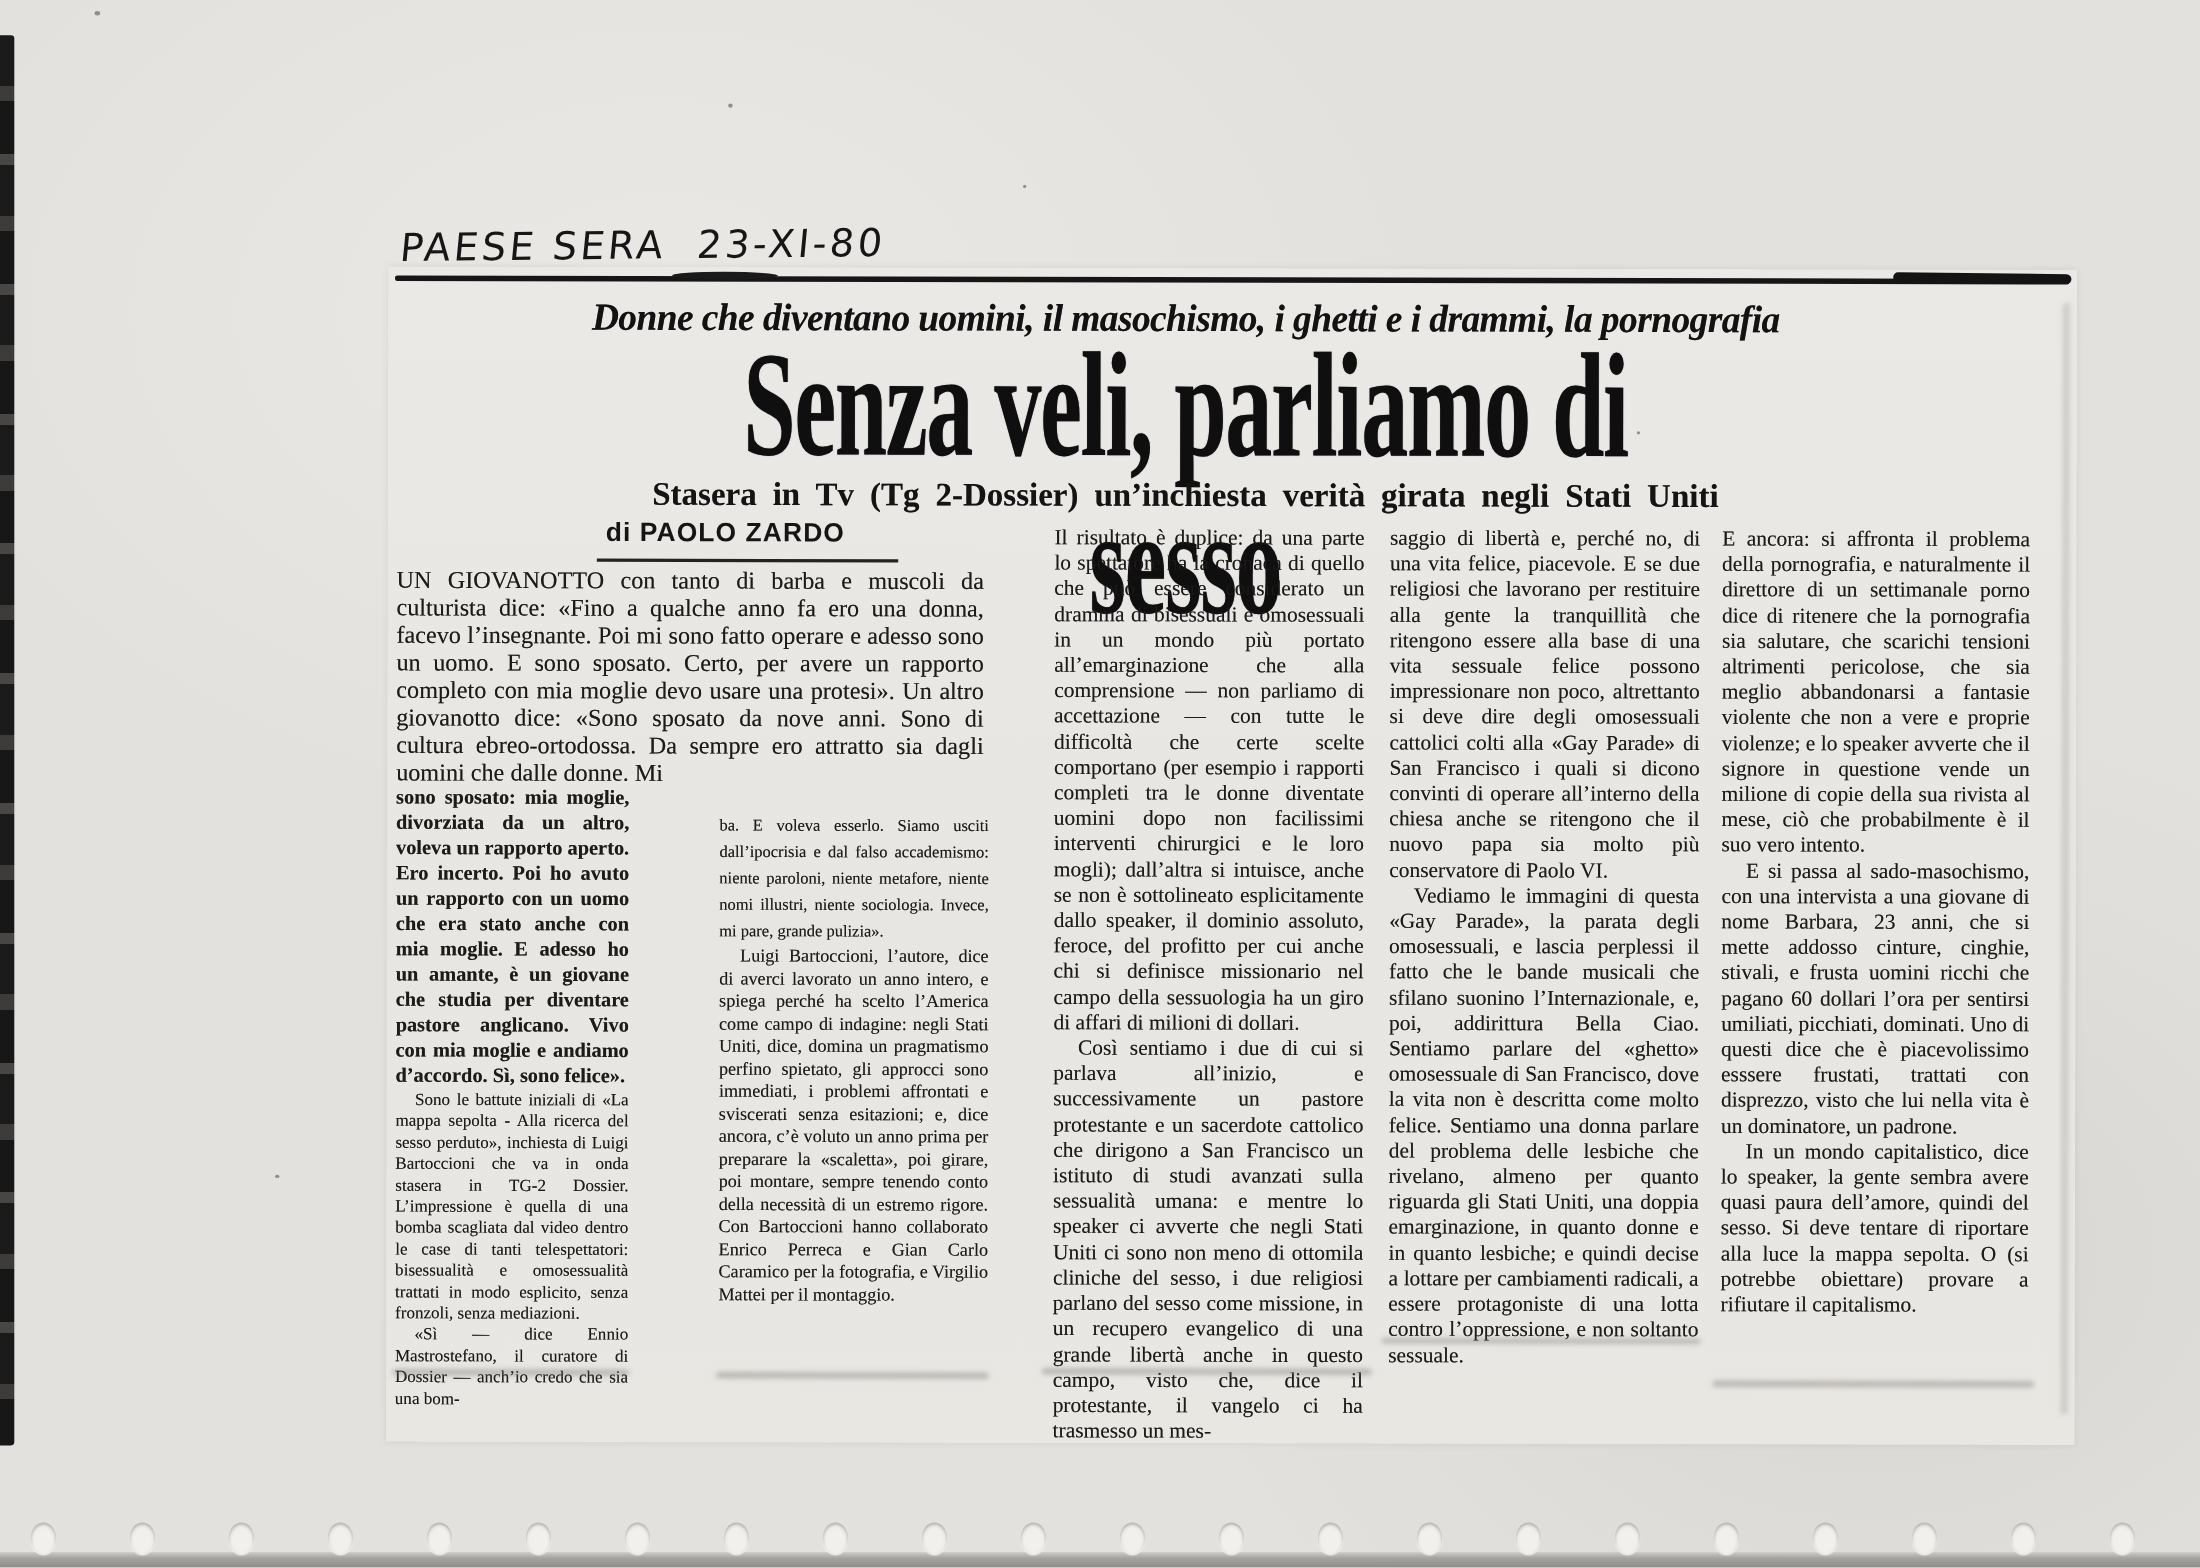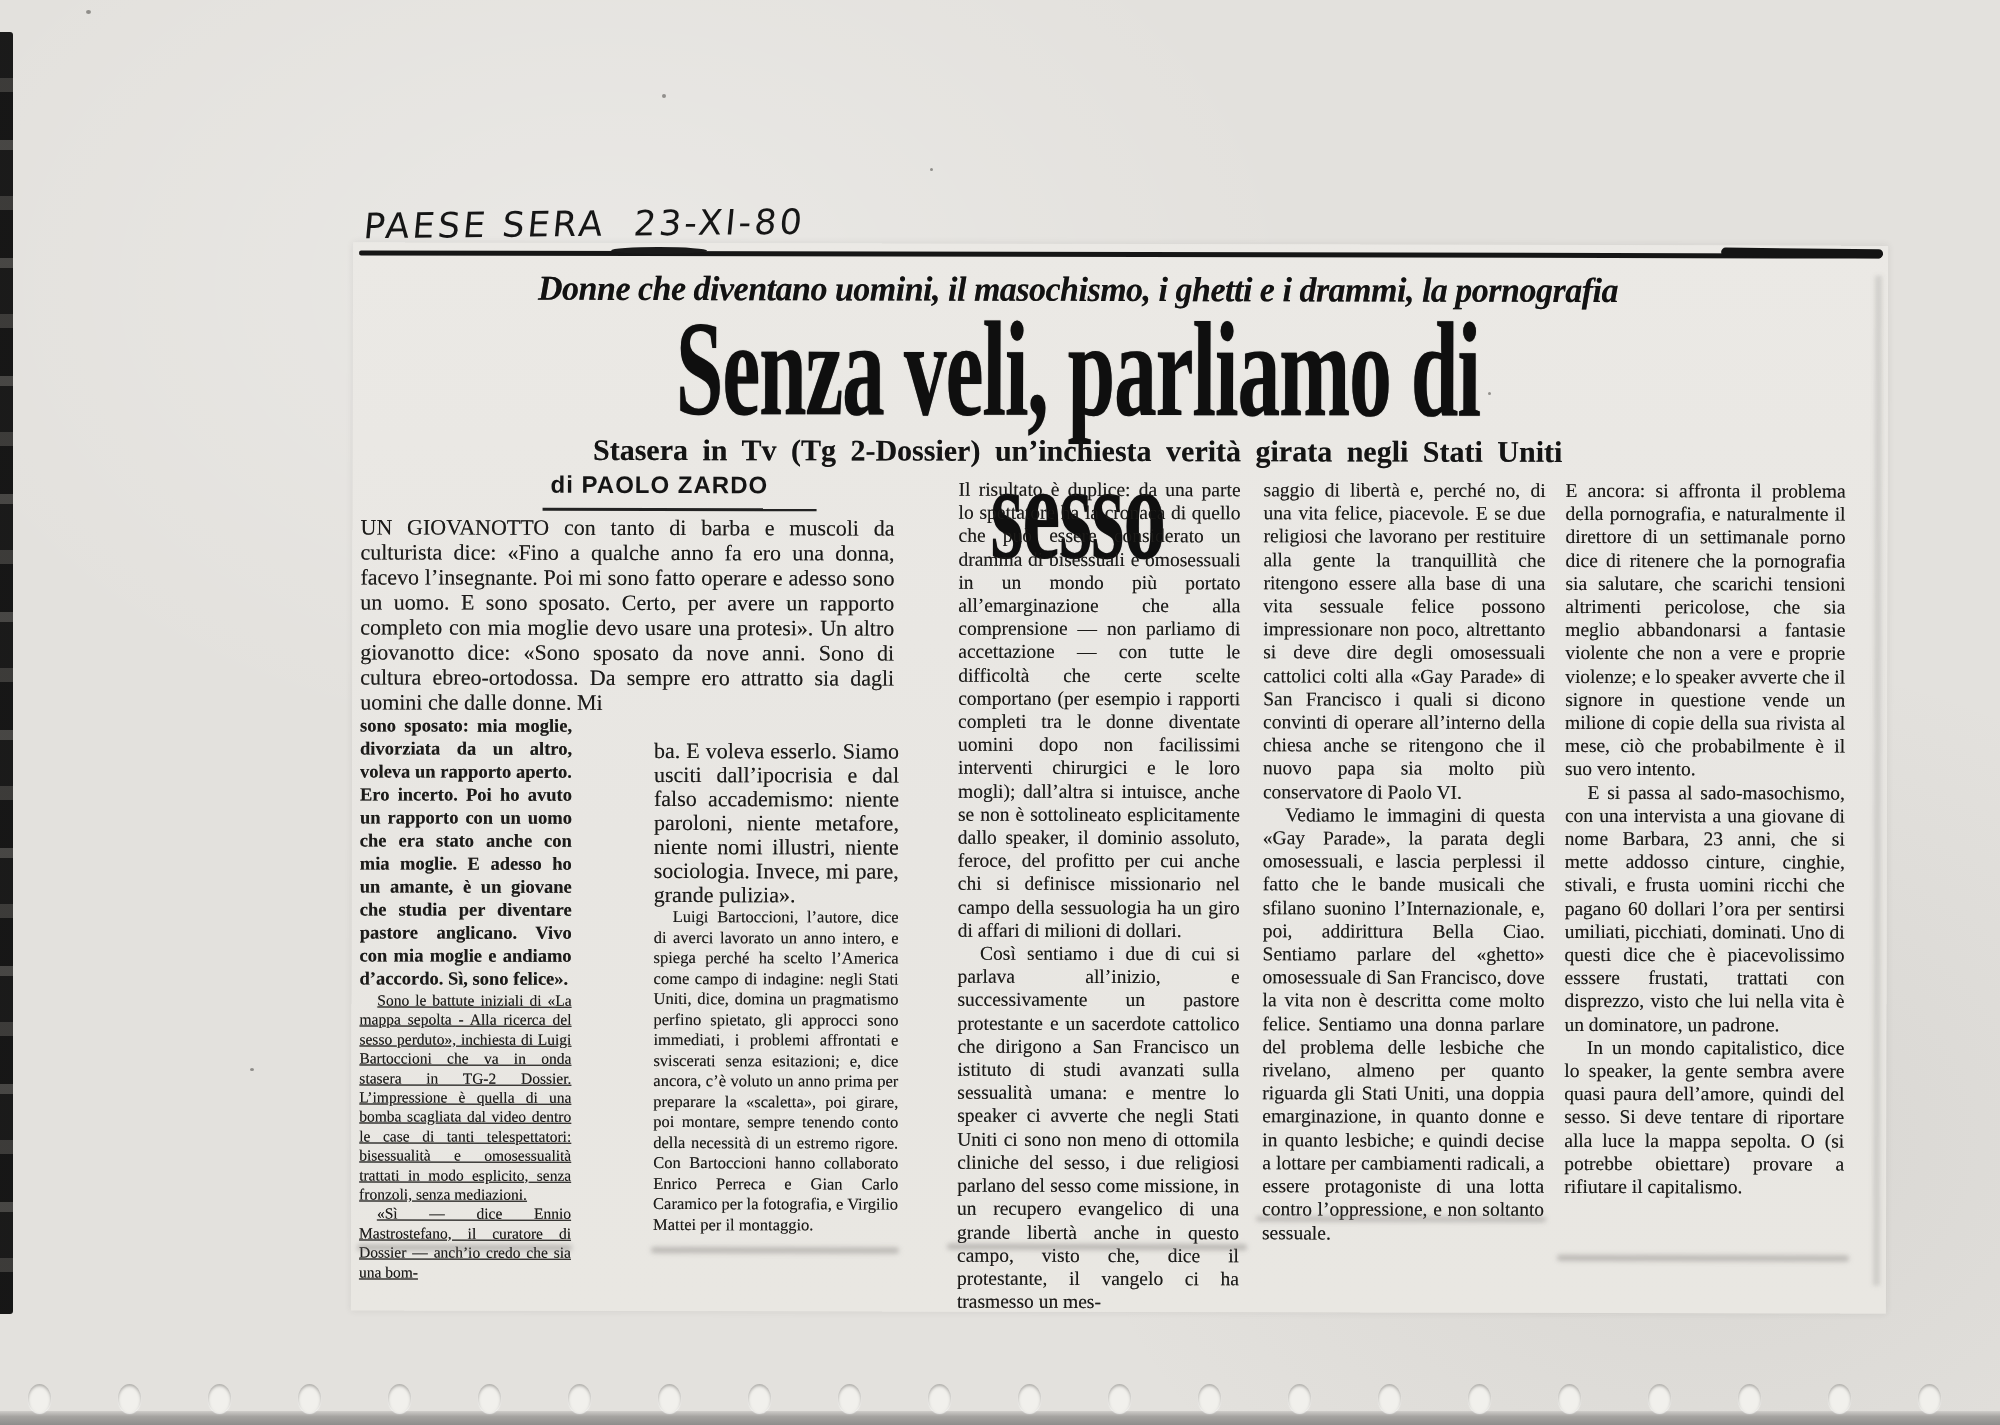--- a/index.html
+++ b/index.html
@@ -68,23 +68,23 @@
     color:#151515;
   }
 
   .bodytext{text-align:justify;color:#1c1b19;text-shadow:0 0 .4px rgba(0,0,0,.5);}
   .bodytext p{margin:0;}
   .bodytext p.ind{text-indent:1.15em;}
 
   #intro{left:8px;top:272px;width:534px;font-size:22px;line-height:25px;}
   #col1{left:8px;top:472px;width:212px;}
   #col1 .p-lead{font-size:18.5px;line-height:23px;font-weight:bold;}
-  #col1 .p-small{font-size:15.5px;line-height:19.4px;text-decoration:underline;}
+  #col1 .p-small{font-size:15.5px;line-height:19.4px;}
   #col2{left:302px;top:496px;width:245px;}
-  #col2 .p-lead{font-size:22px;line-height:24px;}
+  #col2 .p-lead{font-size:15px;line-height:24px;}
   #col2 .p-small{font-size:16.5px;line-height:20.5px;}
   .stdcol{font-size:19.5px;line-height:23.2px;}
   #col3{left:606px;top:234px;width:282px;}
   #col4{left:911px;top:234px;width:282px;}
   #col5{left:1213px;top:234px;width:280px;}
 
   .smudge{background:rgba(110,108,104,.38);filter:blur(2.5px);border-radius:3px;}
   #smudge-c1{left:6px;top:1002px;width:215px;height:6px;}
   #smudge-c2{left:300px;top:1004px;width:248px;height:6px;}
   #smudge-c3{left:596px;top:1000px;width:300px;height:6px;}

